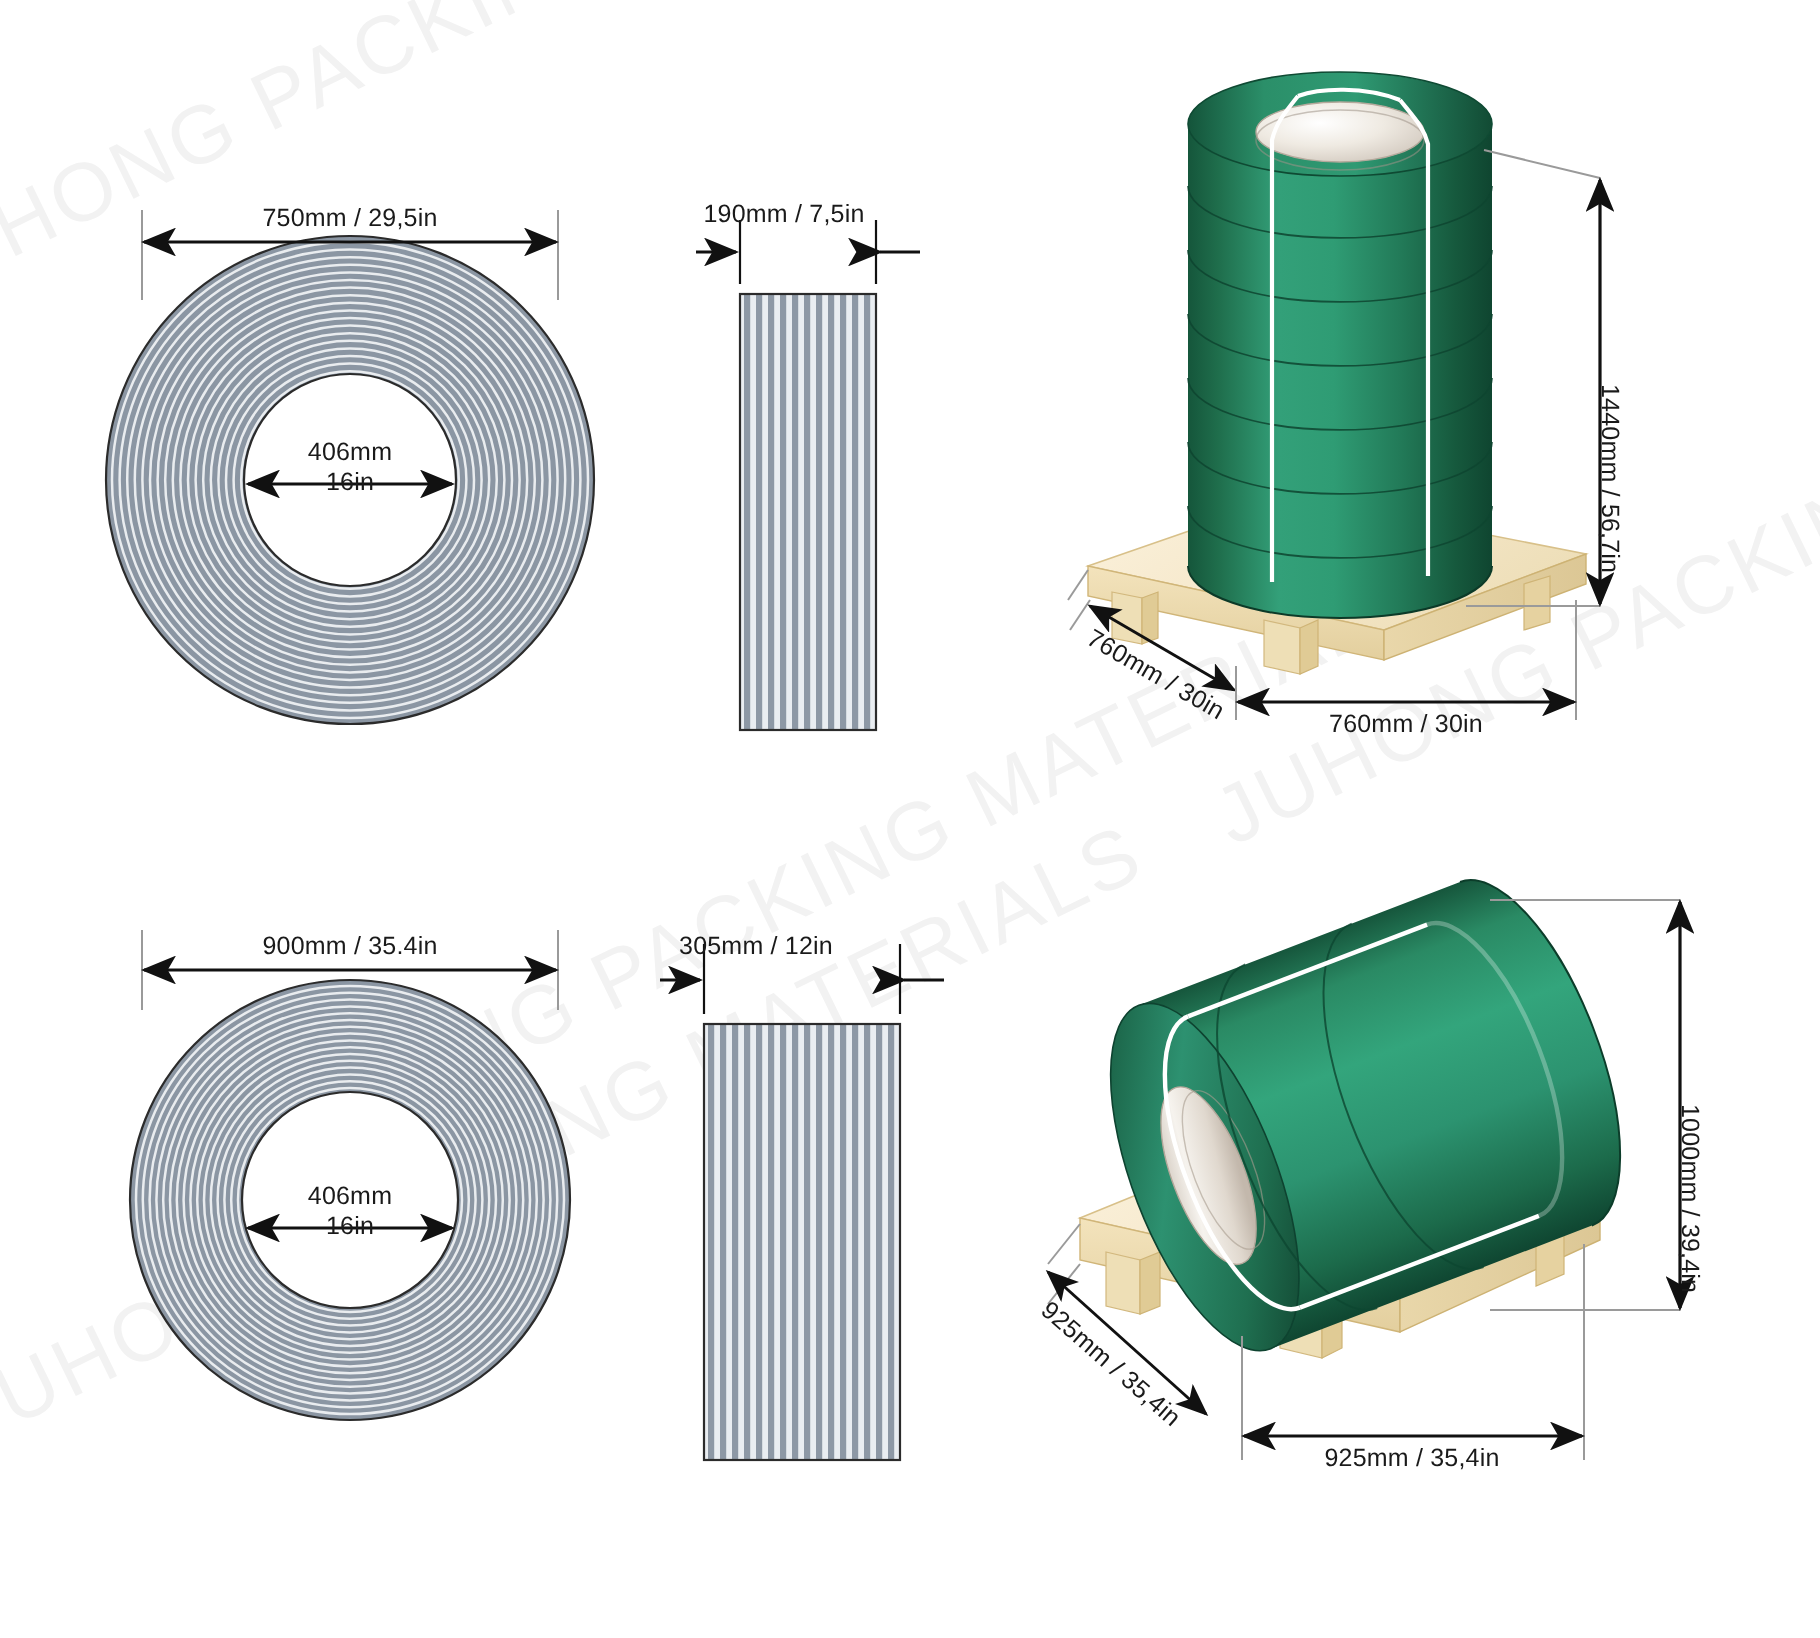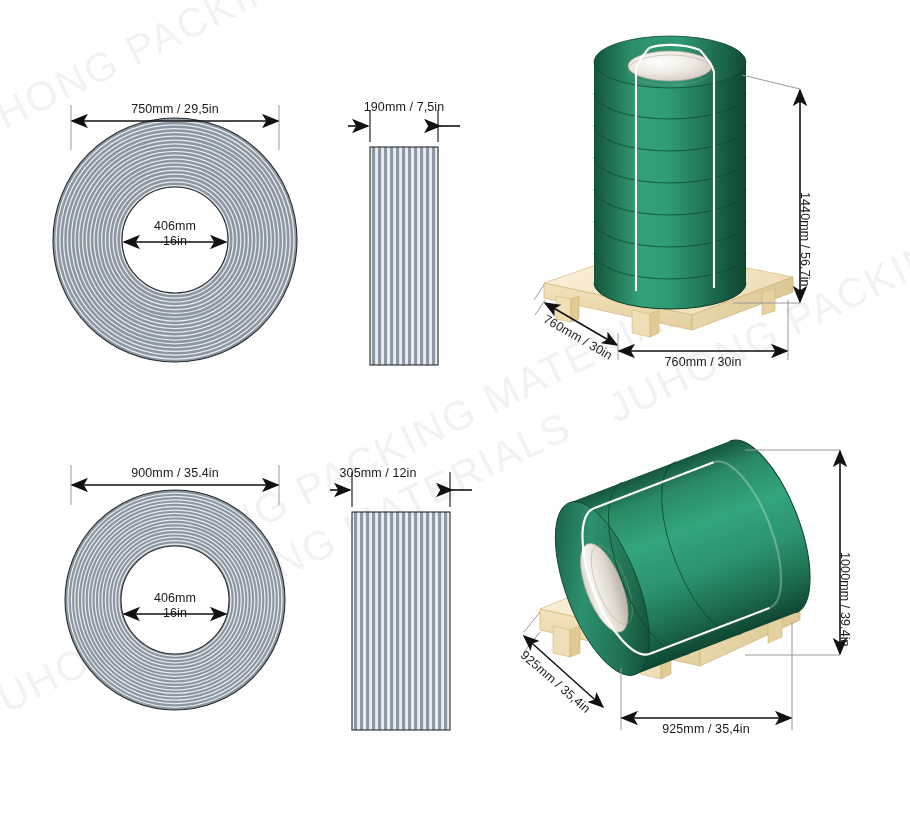--- a/index.html
+++ b/index.html
@@ -308,21 +308,21 @@
     <g>
       <line x1="621" y1="668" x2="621" y2="730" stroke="#9a9a9a" stroke-width="1"></line>
       <line x1="792" y1="622" x2="792" y2="730" stroke="#9a9a9a" stroke-width="1"></line>
       <line x1="622" y1="718" x2="791" y2="718" stroke="#111" stroke-width="1.6" marker-start="url(#arrL)" marker-end="url(#arrR)"></line>
     </g>
   </svg>
 
   <div class="dimtext ctr" style="left:175px;top:102px;">750mm / 29,5in</div>
   <div class="dimtext ctr" style="left:175px;top:219px;">406mm</div>
   <div class="dimtext ctr" style="left:175px;top:234px;">16in</div>
-  <div class="dimtext ctr" style="left:404px;top:100px;">190mm / 7,5in</div>
+  <div class="dimtext ctr" style="left:392px;top:100px;">190mm / 7,5in</div>
 
   <div class="dimtext vrot" style="left:805px;top:192px;transform:translate(0,-50%) rotate(90deg);transform-origin:left center;">1440mm / 56,7in</div>
   <div class="dimtext" style="left:548px;top:312px;transform:rotate(30deg);transform-origin:left top;">760mm / 30in</div>
   <div class="dimtext ctr" style="left:703px;top:355px;">760mm / 30in</div>
 
   <div class="dimtext ctr" style="left:175px;top:466px;">900mm / 35.4in</div>
   <div class="dimtext ctr" style="left:175px;top:591px;">406mm</div>
   <div class="dimtext ctr" style="left:175px;top:606px;">16in</div>
   <div class="dimtext ctr" style="left:378px;top:466px;">305mm / 12in</div>
 

